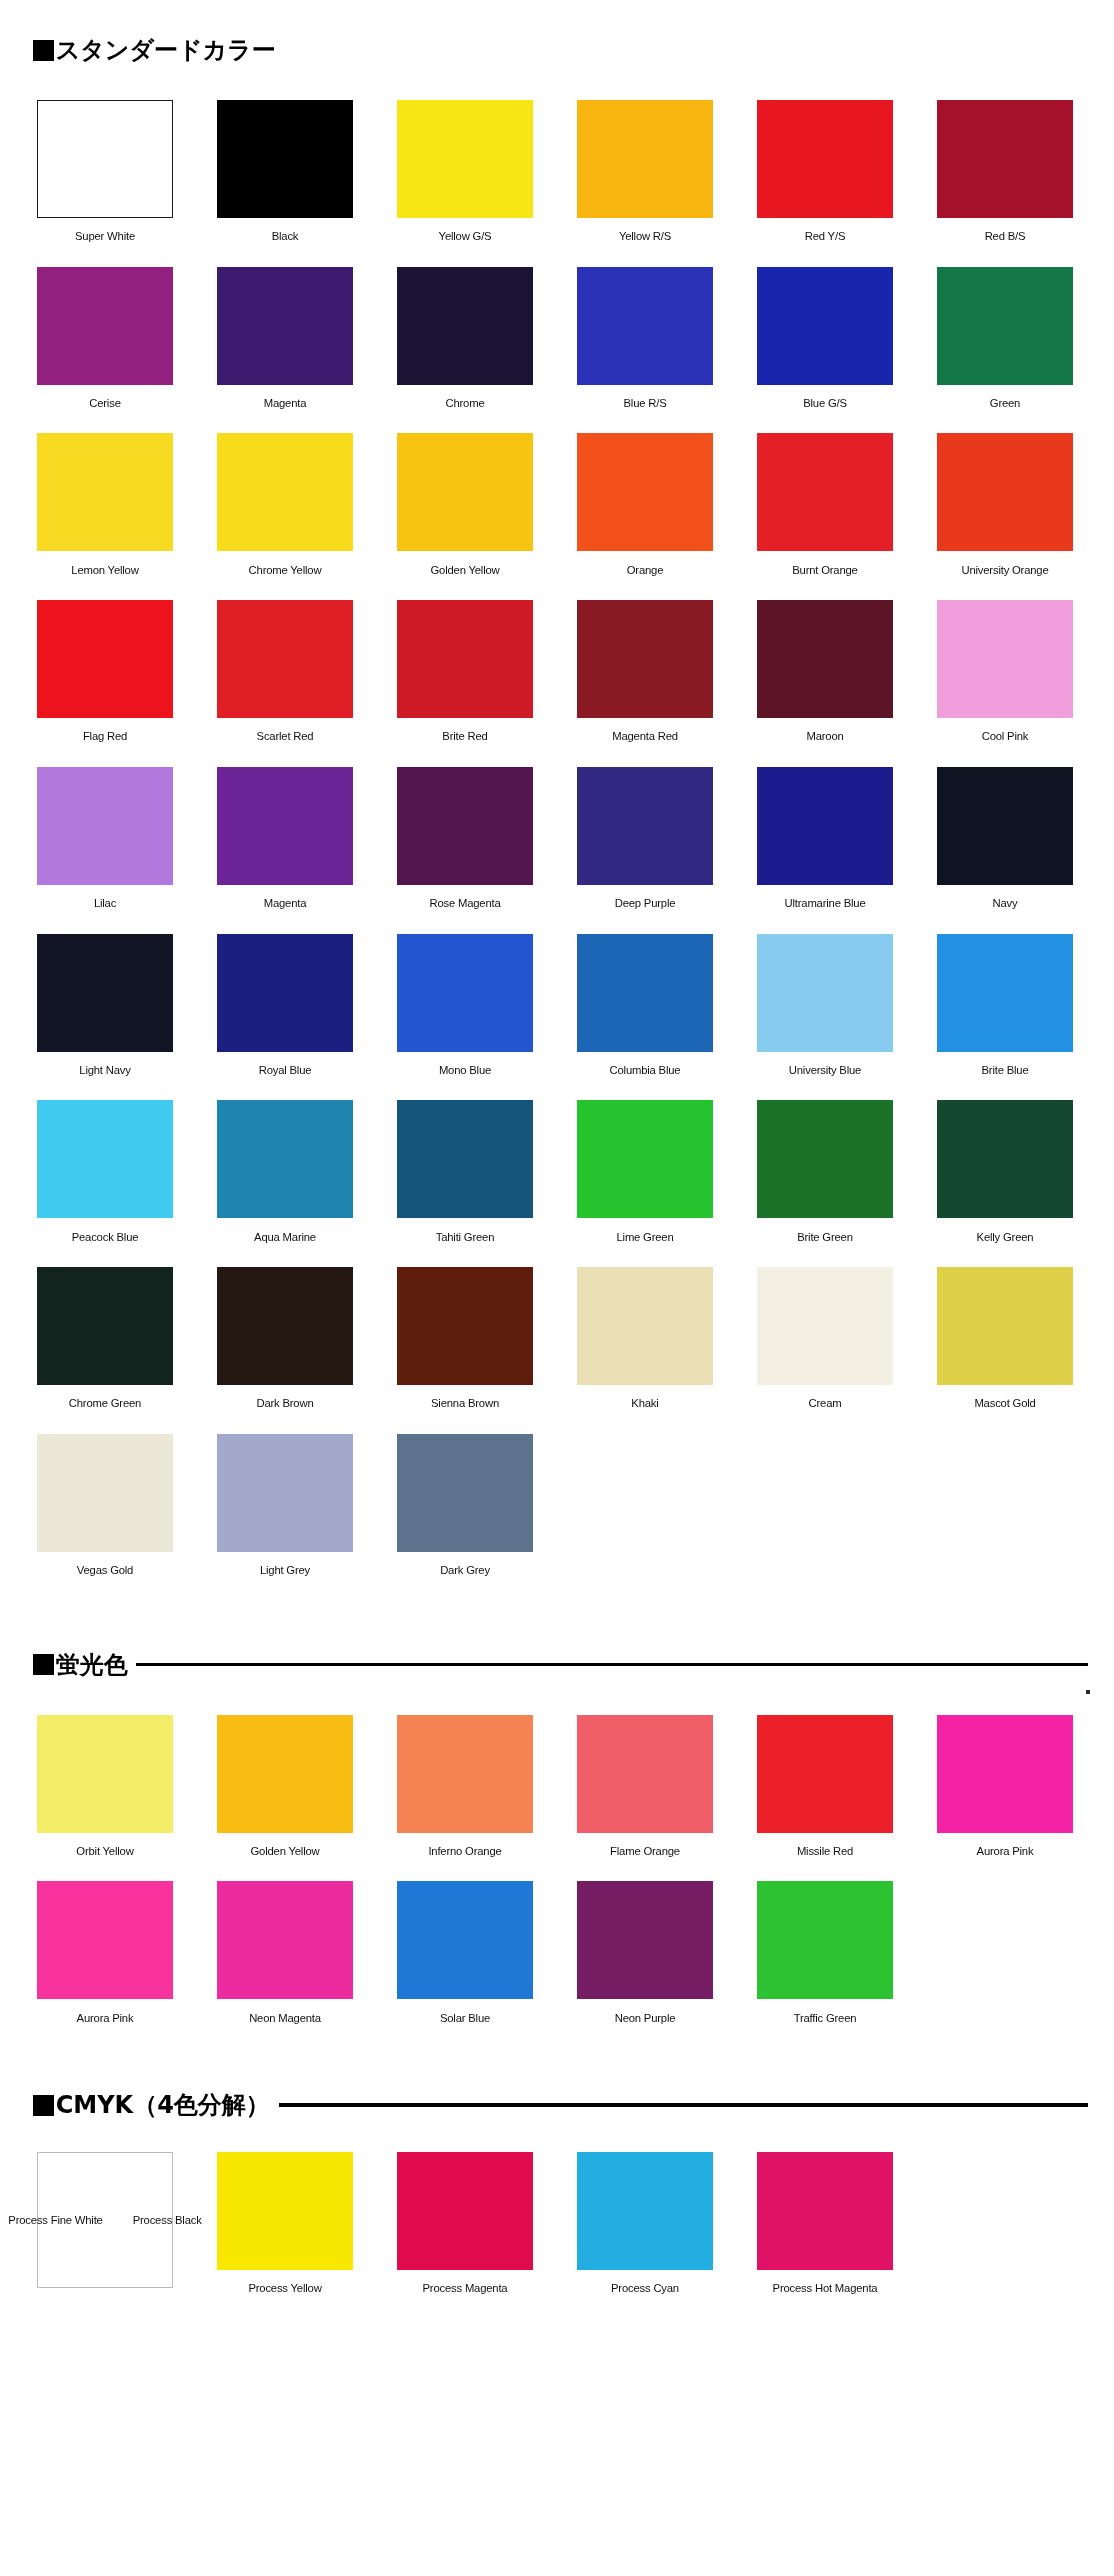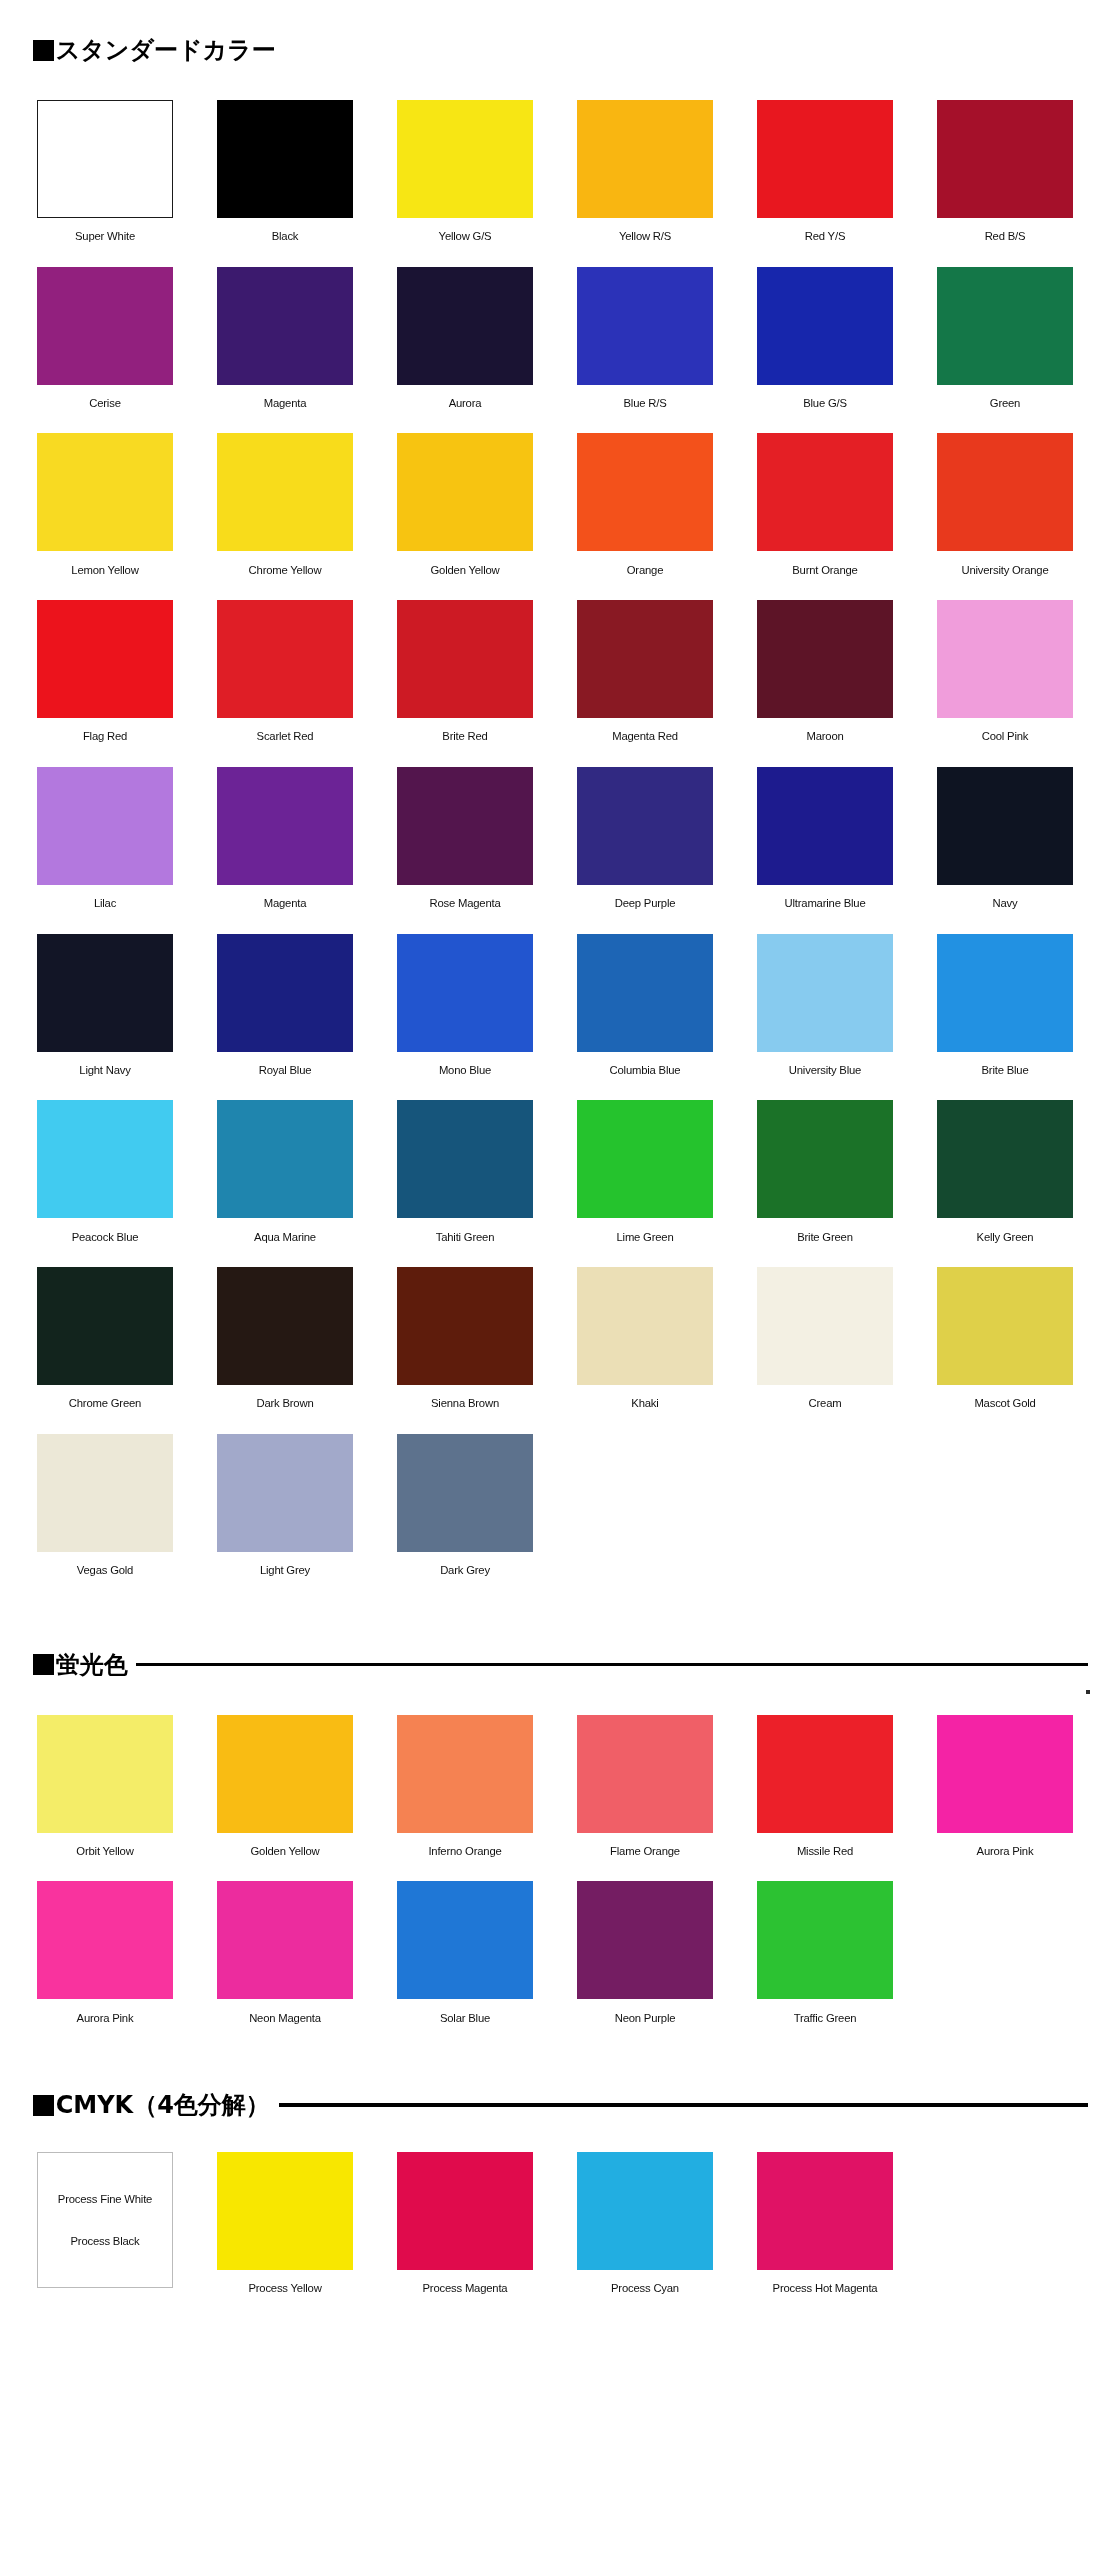--- a/index.html
+++ b/index.html
@@ -73,21 +73,20 @@
     height: 118px;
     display: block;
   }
   .swatch.outlined {
     border: 0.9px solid #1a1a1a;
   }
   .swatch.cmyk-white {
     border: 0.9px solid #bbbbbb;
     height: 136px;
     display: flex;
-    flex-direction: column;
     align-items: center;
     justify-content: center;
     gap: 30px;
   }
   .swatch-label {
     width: 136px;
     text-align: center;
     font-size: 11.3px;
     line-height: 1.2;
     color: #111111;
@@ -164,21 +163,21 @@
       <div class="cell">
         <div class="swatch" style="background: rgb(146, 32, 126);"></div>
         <div class="swatch-label">Cerise</div>
       </div>
       <div class="cell">
         <div class="swatch" style="background: rgb(60, 26, 110);"></div>
         <div class="swatch-label">Magenta</div>
       </div>
       <div class="cell">
         <div class="swatch" style="background: rgb(26, 19, 51);"></div>
-        <div class="swatch-label">Aurora</div>
+        <div class="swatch-label">Chrome</div>
       </div>
       <div class="cell">
         <div class="swatch" style="background: rgb(43, 50, 184);"></div>
         <div class="swatch-label">Blue R/S</div>
       </div>
       <div class="cell">
         <div class="swatch" style="background: rgb(23, 38, 172);"></div>
         <div class="swatch-label">Blue G/S</div>
       </div>
       <div class="cell">

